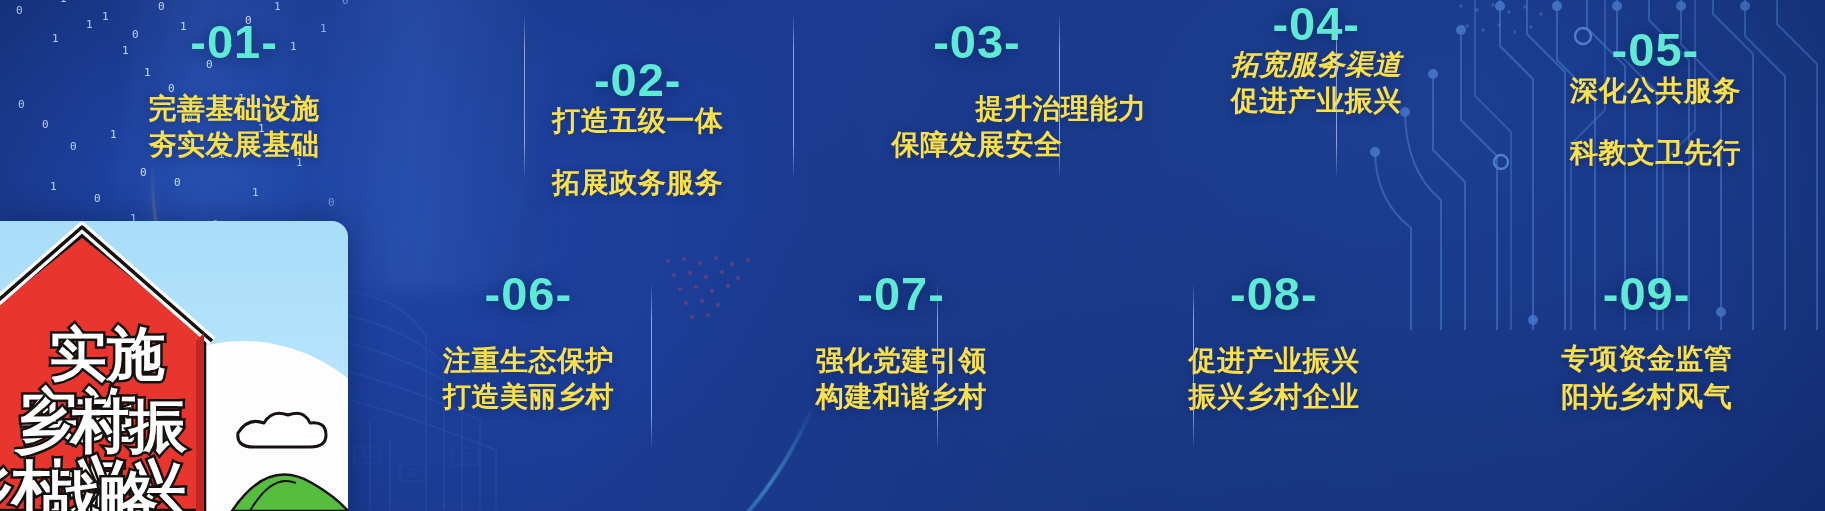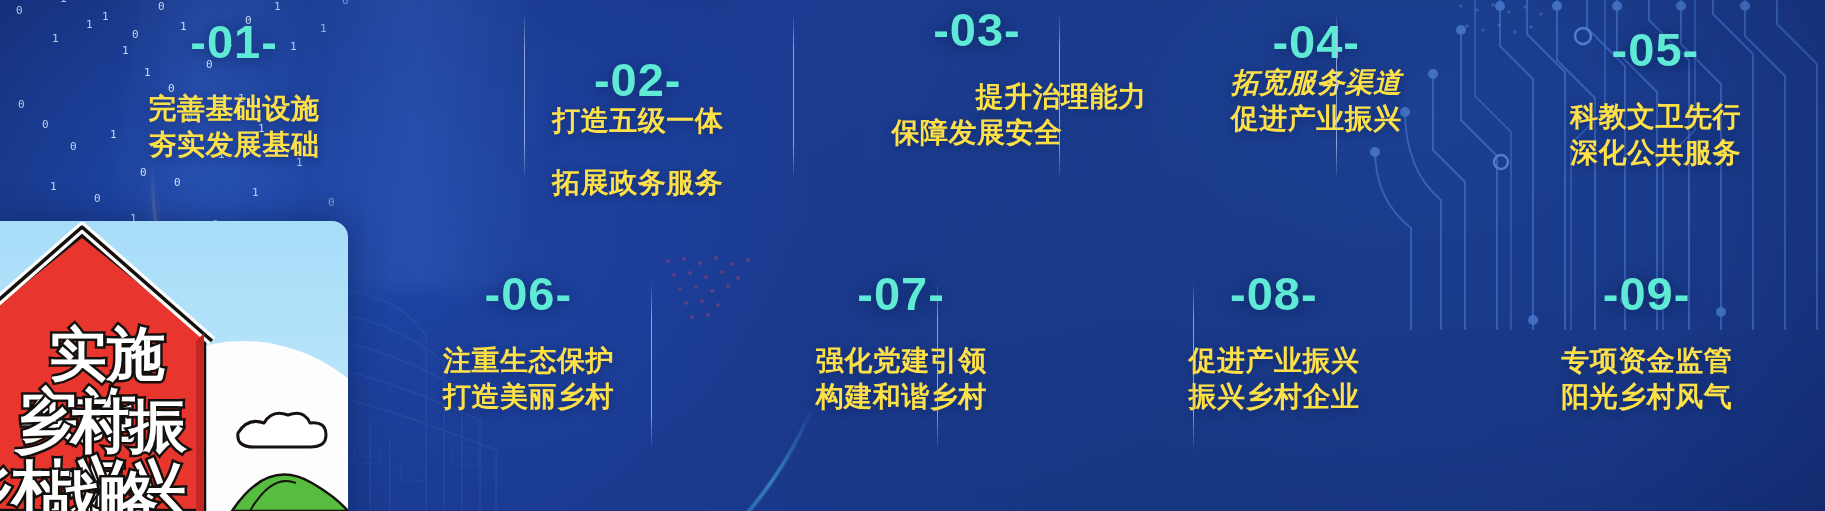--- a/index.html
+++ b/index.html
@@ -436,34 +436,34 @@
       <div class="cell" style="padding-top:18px; flex-grow:1.38;">
         <div class="num">-01-</div>
         <div class="lines" style="margin-top:26px;">完善基础设施</div>
         <div class="lines">夯实发展基础</div>
       </div>
       <div class="cell" style="padding-top:18px;margin-top:38px;">
         <div class="num">-02-</div>
         <div class="lines">打造五级一体</div>
         <div class="lines" style="margin-top:26px;">拓展政务服务</div>
       </div>
-      <div class="cell" style="padding-top:6px;">
+      <div class="cell" style="padding-top:18px;">
         <div class="num">-03-</div>
         <div class="lines" style="margin-top:26px;text-align:right;">提升治理能力</div>
         <div class="lines">保障发展安全</div>
       </div>
-      <div class="cell" style="padding-top:18px;">
+      <div class="cell" style="">
         <div class="num">-04-</div>
         <div class="lines" style="font-style:italic;">拓宽服务渠道</div>
         <div class="lines">促进产业振兴</div>
       </div>
       <div class="cell" style="padding-top:26px;">
         <div class="num">-05-</div>
+        <div class="lines">深化公共服务</div>
         <div class="lines" style="margin-top:26px;">科教文卫先行</div>
-        <div class="lines">深化公共服务</div>
       </div>
       <div class="divider" style="left:524px; top:12px; height:168px;"></div>
       <div class="divider" style="left:793px; top:12px; height:168px;"></div>
       <div class="divider" style="left:1059px; top:12px; height:168px;"></div>
       <div class="divider" style="left:1336px; top:12px; height:168px;"></div>
     </div>
 
     <div class="row row-bottom" style="padding-left:350px;gap:16px;">
       <div class="cell" style="padding-top:12px;">
         <div class="num">-06-</div>
@@ -475,21 +475,21 @@
         <div class="lines" style="margin-top:26px;">强化党建引领</div>
         <div class="lines">构建和谐乡村</div>
       </div>
       <div class="cell" style="padding-top:12px;">
         <div class="num">-08-</div>
         <div class="lines" style="margin-top:26px;">促进产业振兴</div>
         <div class="lines">振兴乡村企业</div>
       </div>
       <div class="cell" style="padding-top:12px;">
         <div class="num">-09-</div>
-        <div class="lines" style="margin-top:26px;">专项资金监管</div>
+        <div class="lines" style="margin-top:26px;font-family:Liberation Mono, monospace;">专项资金监管</div>
         <div class="lines">阳光乡村风气</div>
       </div>
       <div class="divider" style="left:651px; top:24px; height:168px;"></div>
       <div class="divider" style="left:937px; top:24px; height:168px;"></div>
       <div class="divider" style="left:1193px; top:24px; height:168px;"></div>
     </div>
   </div>
 
   <div class="card">
     <div class="sky-sun"></div>

